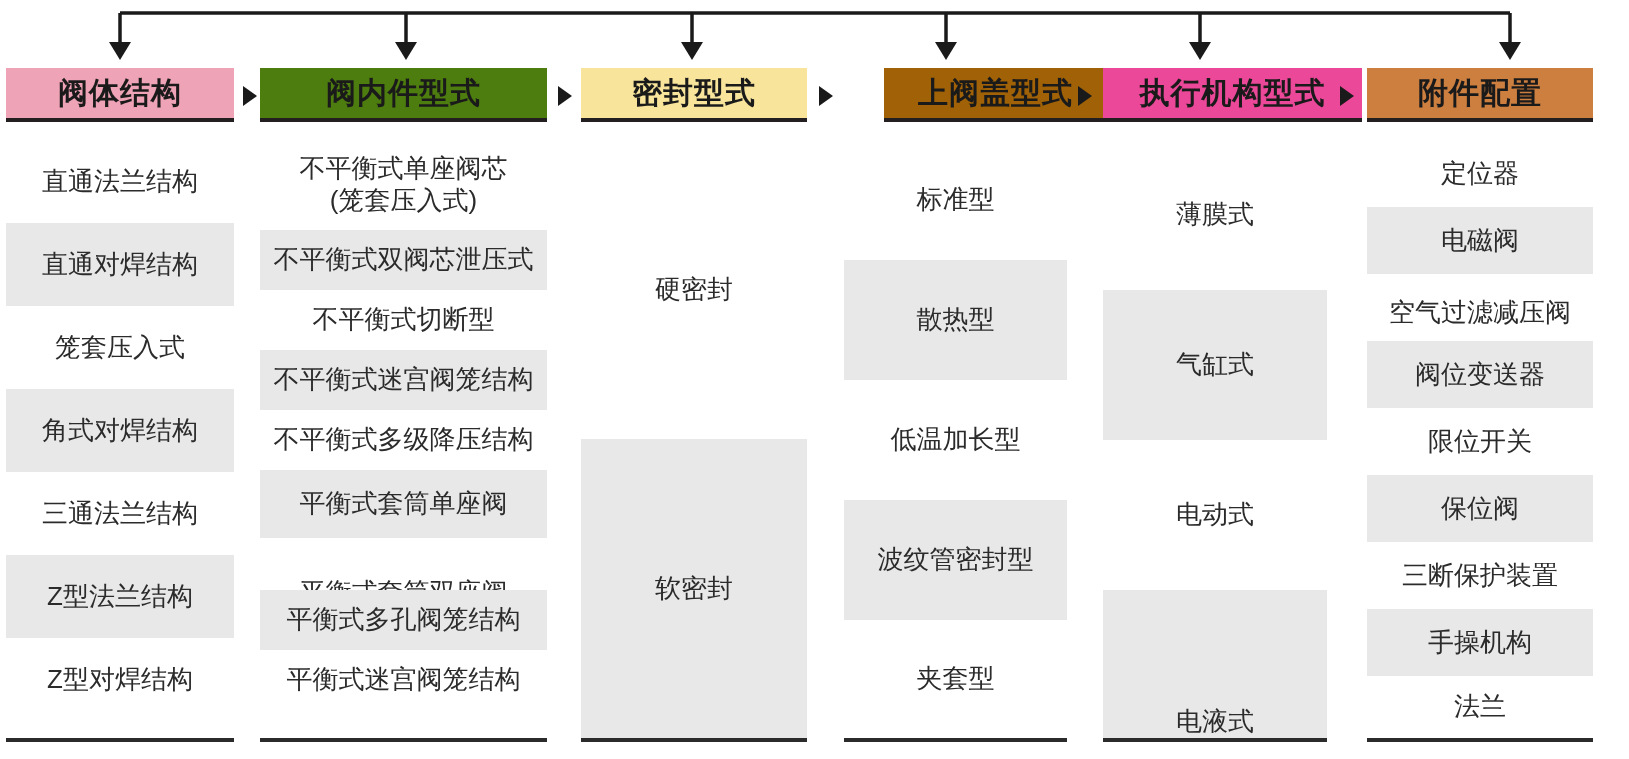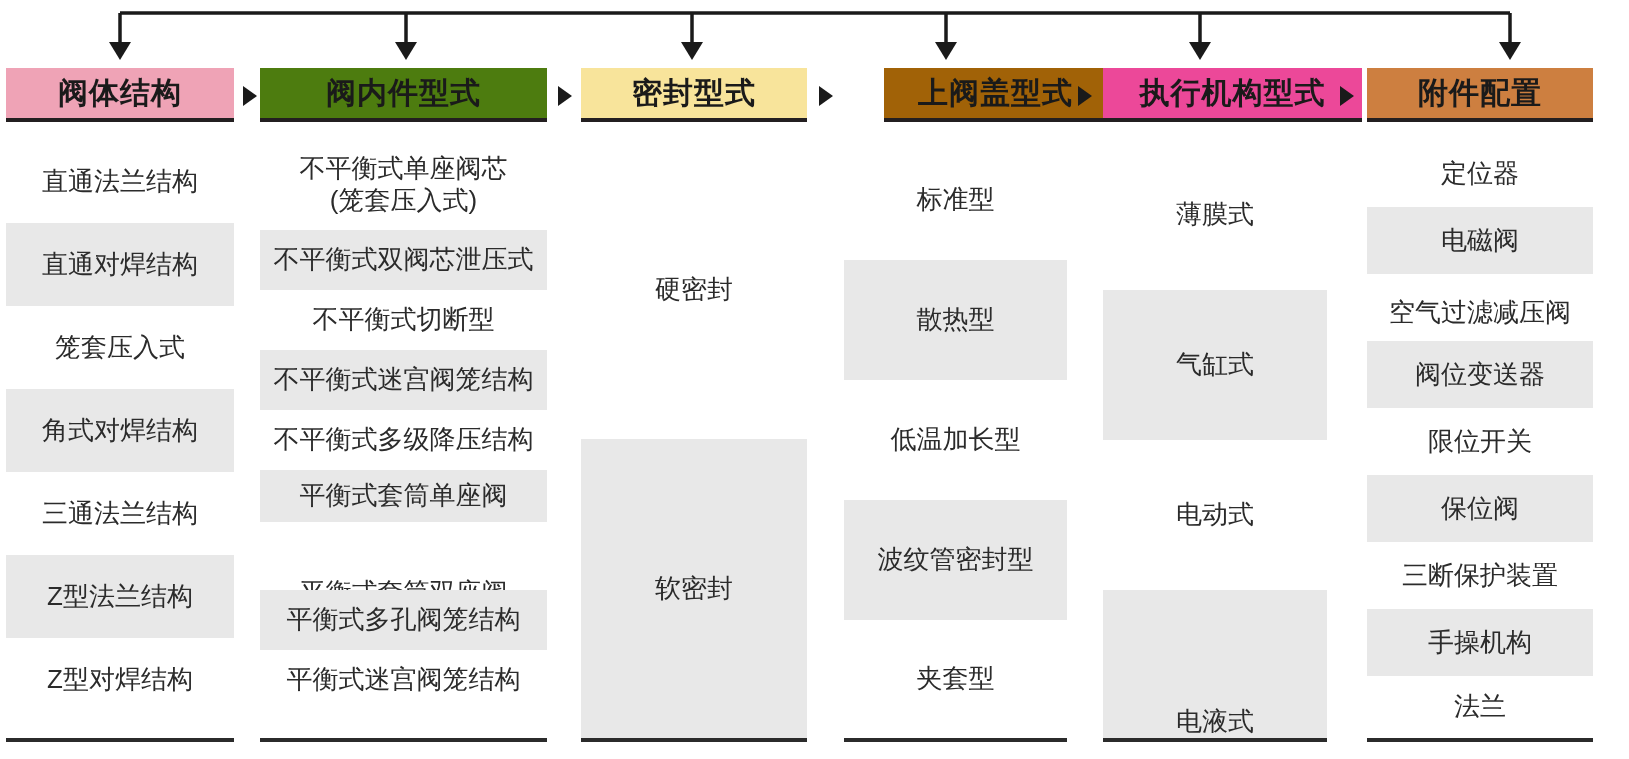--- a/index.html
+++ b/index.html
@@ -120,21 +120,21 @@
         </div>
       <div class="item" style="top:150px;height:60px;">
           <span class="txt">不平衡式切断型</span>
         </div>
       <div class="item shade" style="top:210px;height:60px;">
           <span class="txt">不平衡式迷宫阀笼结构</span>
         </div>
       <div class="item" style="top:270px;height:60px;">
           <span class="txt">不平衡式多级降压结构</span>
         </div>
-      <div class="item shade" style="top:330px;height:52px;text-align:center;">
+      <div class="item shade" style="top:330px;height:68px;text-align:center;">
           <span class="txt">平衡式套筒单座阀</span>
         </div>
       <div class="item" style="top:390px;height:60px;margin-top:33px;">
           <span class="txt">平衡式套筒双座阀</span>
         </div>
       <div class="item shade" style="top:450px;height:60px;">
           <span class="txt">平衡式多孔阀笼结构</span>
         </div>
       <div class="item" style="top:510px;height:60px;">
           <span class="txt">平衡式迷宫阀笼结构</span>

